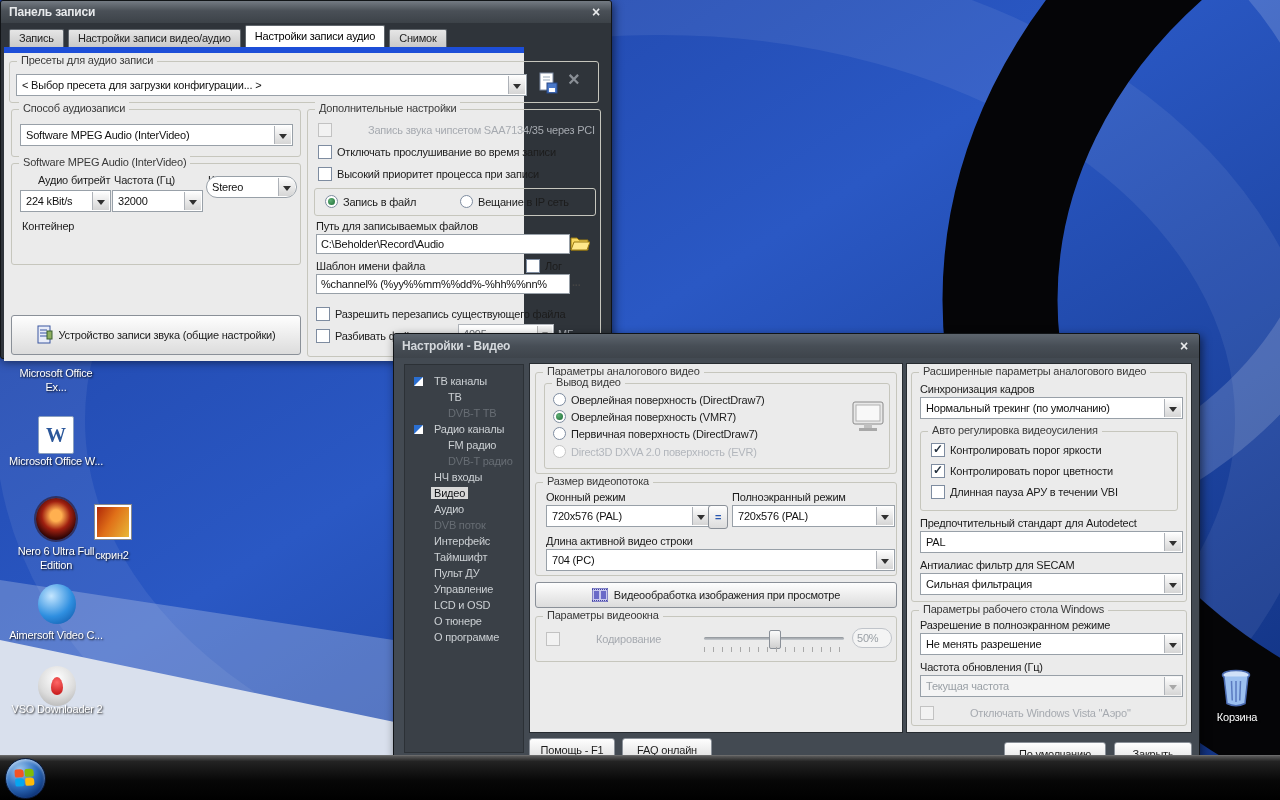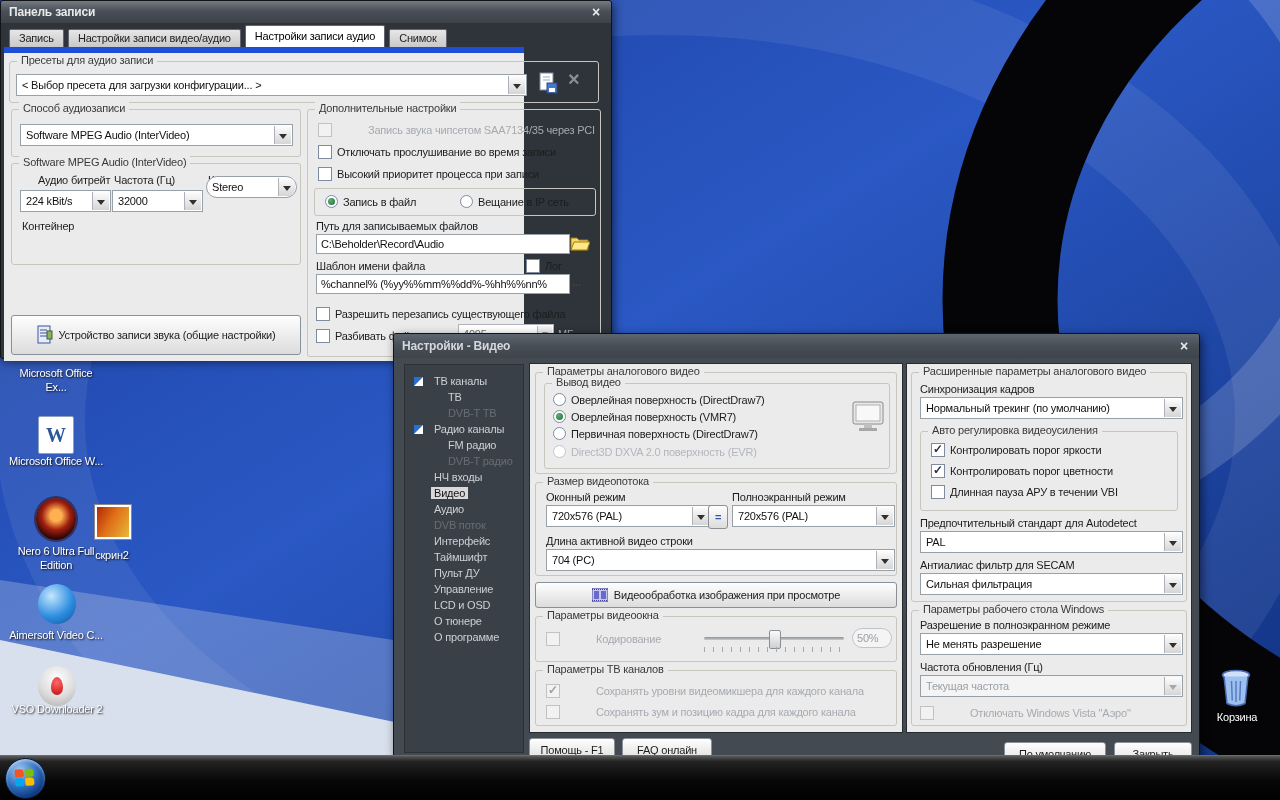--- a/index.html
+++ b/index.html
@@ -399,31 +399,20 @@
           <span class="bx"></span>
             <span>Кодирование</span>
         </div>
         <div class="sl-track" style="left:168px;top:20px;width:140px;">
           <div class="sl-thumb" style="left:65px;"></div>
         </div>
         <div class="sl-ticks" style="left:168px;top:30px;width:140px;"></div>
         <div class="inp" style="left:316px;top:11px;width:30px;background:#f4f4f4;color:#9aa0a6;border-color:#c0c4ca;border-radius:10px;">50%</div>
       </div>
 
-      <div class="gb" style="left:5px;top:306px;width:360px;height:54px;">
-        <span class="lg">Параметры ТВ каналов</span>
-        <div class="ck dis on" style="left:10px;top:12px;">
-          <span class="bx"></span>
-            <span>Сохранять уровни видеомикшера для каждого канала</span>
-        </div>
-        <div class="ck dis" style="left:10px;top:33px;">
-          <span class="bx"></span>
-            <span>Сохранять зум и позицию кадра для каждого канала</span>
-        </div>
-      </div>
     </div>
 
     <div class="panel" style="left:512px;top:29px;width:284px;height:368px;">
       <div class="gb" style="left:4px;top:8px;width:274px;height:228px;">
         <span class="lg">Расширенные параметры аналогового видео</span>
         <span class="lb" style="left:8px;top:10px;">Синхронизация кадров</span>
         <div class="cb" style="left:8px;top:24px;width:236px;">
           <span>Нормальный трекинг (по умолчанию)</span><span class="ar"></span>
         </div>
         <div class="gb" style="left:8px;top:58px;width:256px;height:78px;">

